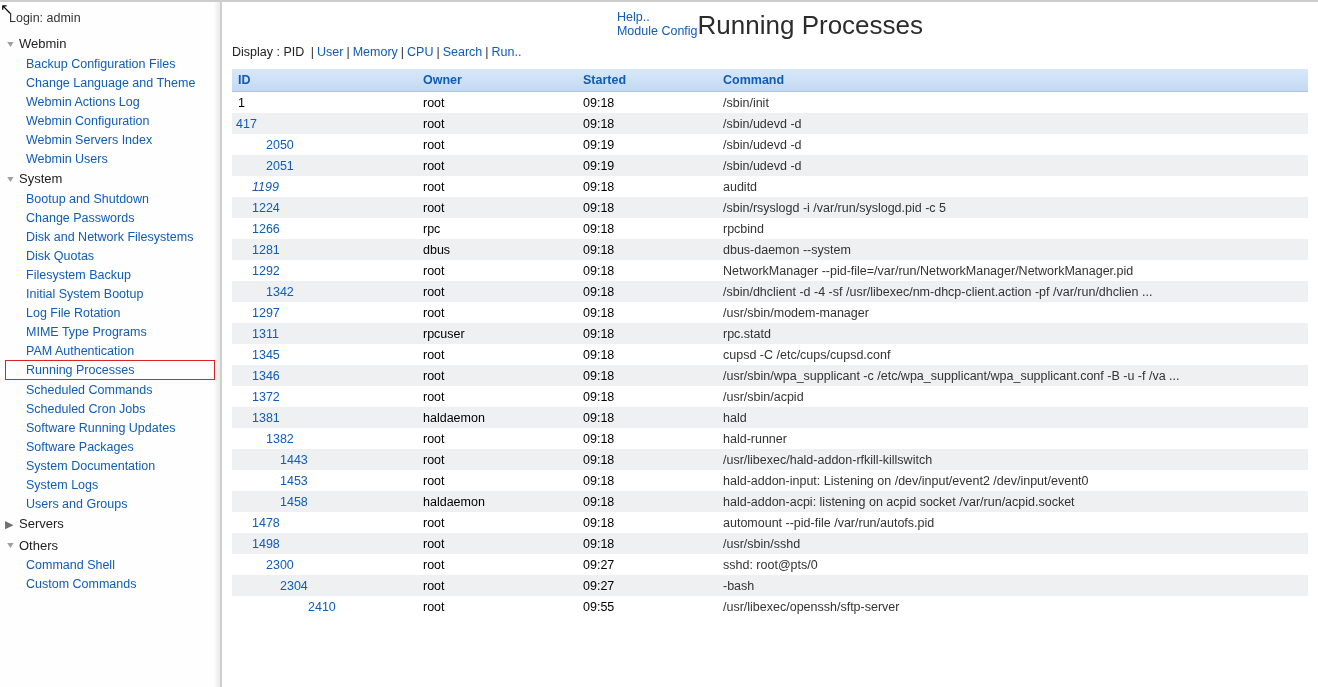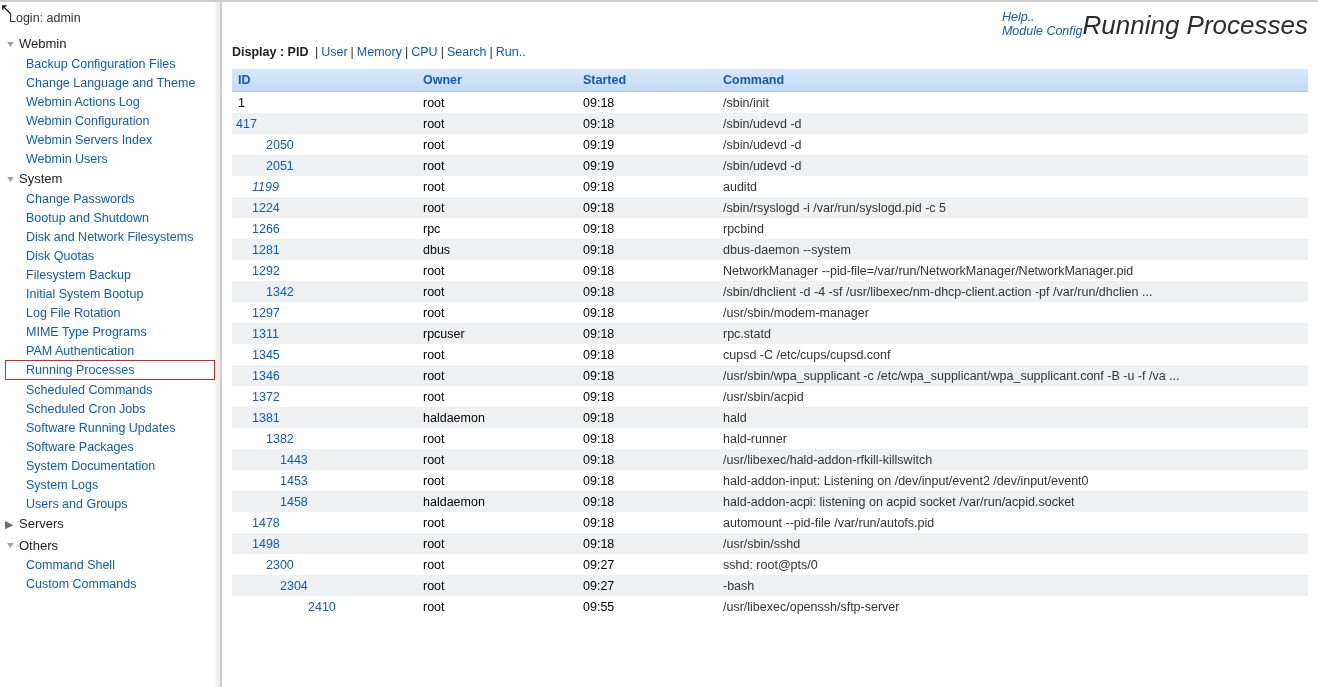--- a/index.html
+++ b/index.html
@@ -11,24 +11,24 @@
 .cat-header { cursor: pointer; padding: 3px 0; }
 .cat-header .tri { display:inline-block; width:14px; color:#707070; font-size:11px; vertical-align:middle;}
 .cat-header .cat-name { color:#222; font-size:13px; vertical-align:middle;}
 .cat-header.collapsed .tri::before { content:"▶"; }
 .cat-header.expanded .tri::before { content:"▼"; color:#909090; opacity:0.85; transform:scaleY(0.8); display:inline-block;}
 .nav-item { display:block; color:#105CB6; text-decoration:none; padding: 2.5px 2px 2.5px 21px; }
 .nav-item.active { border:1px solid #D22; padding: 2px 1px 2px 20px; color:#105CB6;}
 .top-links { margin-bottom: 4px; }
 .top-links a { color:#105CB6; text-decoration:none; }
 .page-title { font-size:26px; color:#2c2c2c; }
-.header-row { display:flex; justify-content:flex-end; align-items:flex-start;font-style:italic; }
+.header-row { display:flex; justify-content:center; align-items:flex-start; }
 .display-row { margin: 3px 0 10px 0; color:#222; }
 .display-row a { color:#105CB6; text-decoration:none; }
-.display-row .bold { font-weight:bold; }
+.display-row .bold { font-weight:normal; }
 .display-row .sep { color:#333; padding:0 3px;}
 table.proc { width:100%; border-collapse:collapse; }
 table.proc th { text-align:left; font-weight:bold; color:#105CB6; background: linear-gradient(to bottom,#d8e8fa,#c3d9f2); padding: 4px 6px; border-bottom:1px solid #b0c4de; }
 table.proc td { padding: 3.5px 6px; vertical-align:top; }
 table.proc tr:nth-child(even) td { background:#eef0f2; }
 table.proc td.pid a { color:#105CB6; text-decoration:none; }
 table.proc td.cmd { color:#333; }
 .cursor-arrow { position:absolute; top:0; left:0; font-size:15px; color:#000; pointer-events:none;}
 </style>
 </head>
@@ -45,22 +45,22 @@
     </div>
     <div id="nav">
         <div class="cat-header expanded"><span class="tri"></span><span class="cat-name">Webmin</span></div>
         <a href="#" class="nav-item">Backup Configuration Files</a>
         <a href="#" class="nav-item">Change Language and Theme</a>
         <a href="#" class="nav-item">Webmin Actions Log</a>
         <a href="#" class="nav-item">Webmin Configuration</a>
         <a href="#" class="nav-item">Webmin Servers Index</a>
         <a href="#" class="nav-item">Webmin Users</a>
         <div class="cat-header expanded"><span class="tri"></span><span class="cat-name">System</span></div>
+        <a href="#" class="nav-item">Bootup and Shutdown</a>
         <a href="#" class="nav-item">Change Passwords</a>
-        <a href="#" class="nav-item">Bootup and Shutdown</a>
         <a href="#" class="nav-item">Disk and Network Filesystems</a>
         <a href="#" class="nav-item">Disk Quotas</a>
         <a href="#" class="nav-item">Filesystem Backup</a>
         <a href="#" class="nav-item">Initial System Bootup</a>
         <a href="#" class="nav-item">Log File Rotation</a>
         <a href="#" class="nav-item">MIME Type Programs</a>
         <a href="#" class="nav-item">PAM Authentication</a>
         <a href="#" class="nav-item active">Running Processes</a>
         <a href="#" class="nav-item">Scheduled Commands</a>
         <a href="#" class="nav-item">Scheduled Cron Jobs</a>

